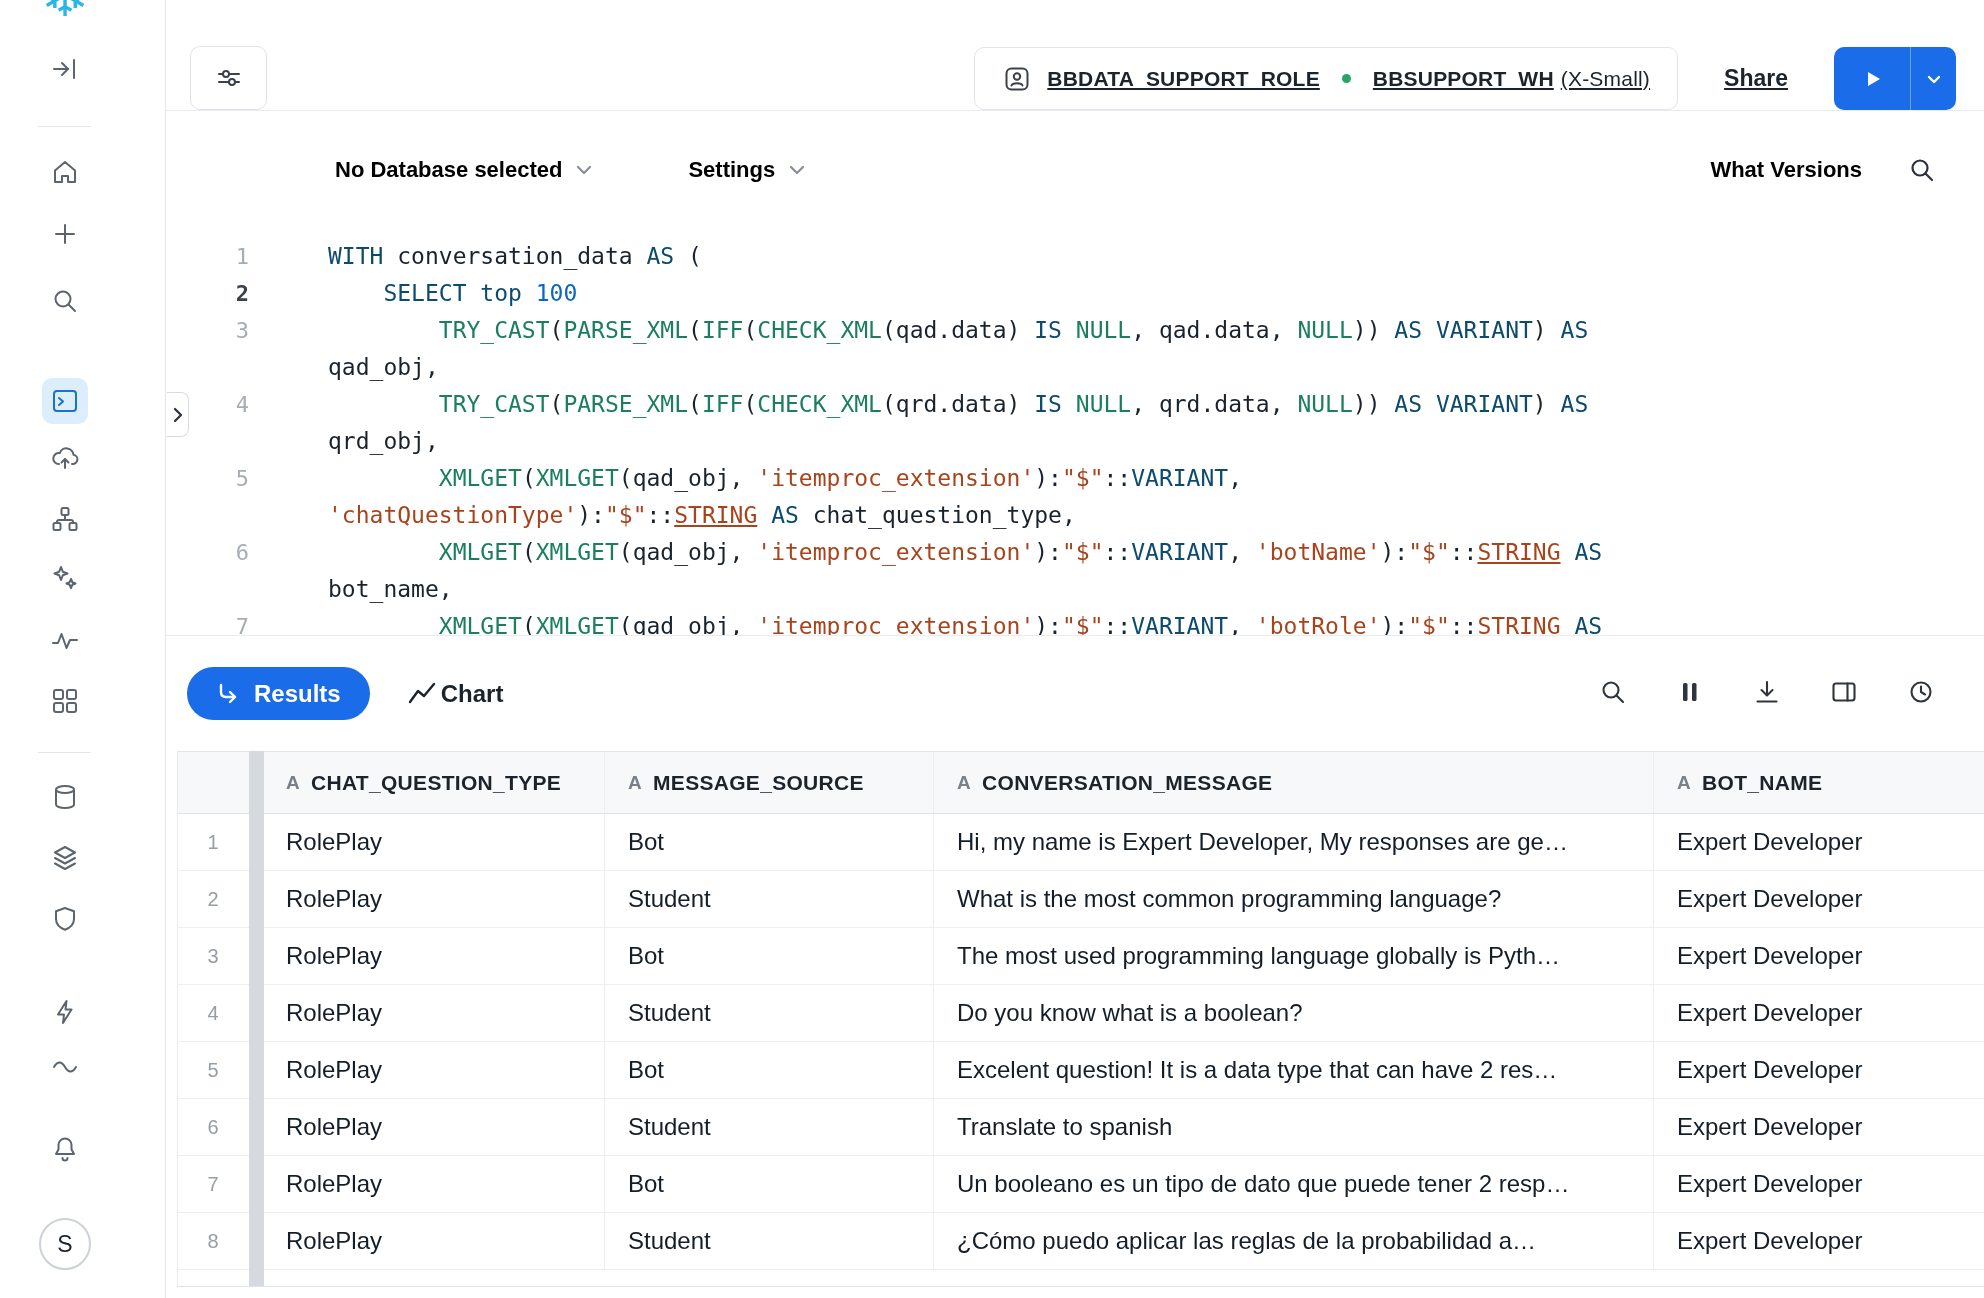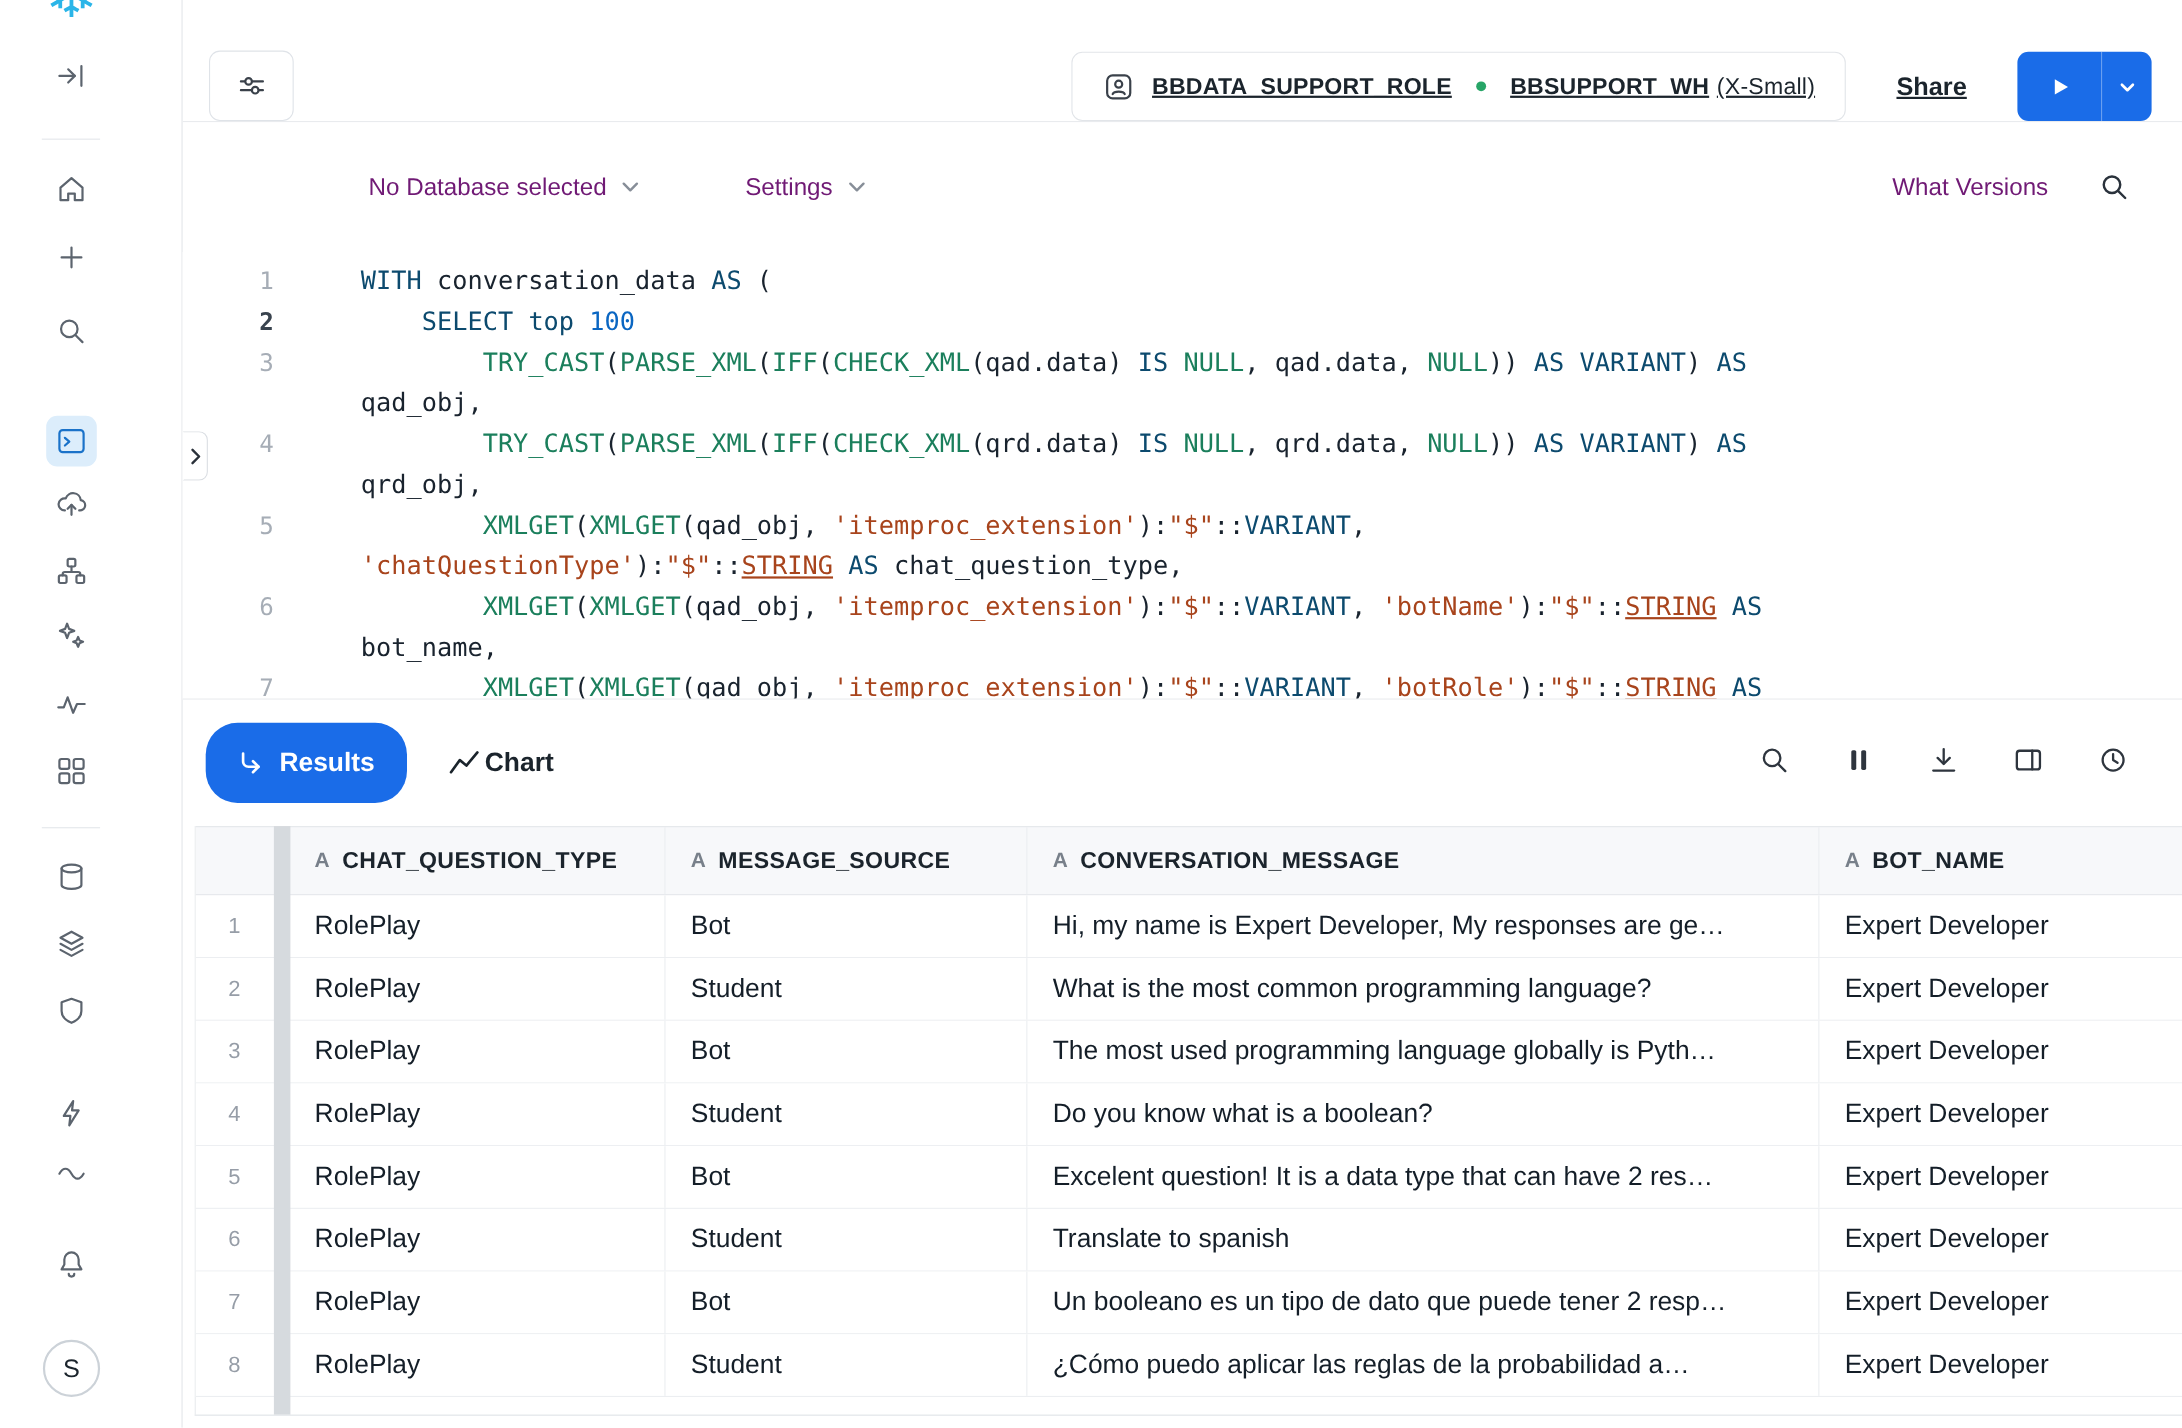--- a/index.html
+++ b/index.html
@@ -32,42 +32,42 @@
   .role-label, .wh-label { font-size: 21px; font-weight: 700; letter-spacing: .2px; color: #1b242c; white-space: nowrap; }
   .wh-size { font-size: 21px; font-weight: 400; color: #1b242c; margin-left: 7px; }
   .green-dot { width: 9px; height: 9px; border-radius: 50%; background: #27a567; margin: 0 7px; }
   .btn-share { height: 63px; margin-left: 20px; padding: 0 26px; background: #fff; border: none; font-family: inherit; font-size: 23px; font-weight: 700; color: #1b242c; display: flex; align-items: center; }
   .btn-run { width: 122px; height: 63px; margin-left: 20px; background: #1a6ce8; border-radius: 10px; display: flex; overflow: hidden; }
   .run-left { flex: 1; display: flex; align-items: center; justify-content: center; border-right: 1px solid rgba(255,255,255,.35); }
   .run-right { width: 45px; display: flex; align-items: center; justify-content: center; }
   .btn-run svg.chev { stroke: #fff; fill: none; stroke-width: 2.4; stroke-linecap: round; stroke-linejoin: round; }
 
   .toolbar2 { height: 118px; flex: none; display: flex; align-items: center; padding: 0 47px 0 169px; gap: 95px; }
-  .t2-item { display: flex; align-items: center; gap: 13px; font-size: 22px; font-weight: 400; color: #701a75; white-space: nowrap; }
+  .t2-item { display: flex; align-items: center; gap: 13px; font-size: 22px; font-weight: 700; color: #000000; white-space: nowrap; }
   .t2-item svg { stroke: #878e98; fill: none; stroke-width: 2.2; stroke-linecap: round; stroke-linejoin: round; }
   .t2-right { margin-left: auto; display: flex; align-items: center; gap: 45px; }
   .t2-right .search svg { stroke: #2a323c; }
 
   
   .editor { position: relative; height: 407px; flex: none; border-bottom: 1px solid #e9ebee; overflow: hidden; padding-top: 9px; background: #fff; }
   .code-line { display: flex; height: 37px; line-height: 37px; font-family: "DejaVu Sans Mono", "Liberation Mono", monospace; font-size: 23px; white-space: pre; }
   .ln { width: 83px; flex: none; text-align: right; color: #a6adb6; font-size: 22px; }
   .ln.active { color: #39434e; font-weight: 700; }
   .ct { padding-left: 79px; }
   .tk-kw  { color: #0c4a6e; }
   .tk-fn  { color: #1b7f5c; }
   .tk-lit { color: #1b7f5c; }
   .tk-num { color: #0a66c2; }
   .tk-str { color: #a8441c; }
   .tk-typ { color: #a8441c; text-decoration: underline; }
   .tk-pl  { color: #19232e; }
 
   
   .results-head { height: 115px; flex: none; display: flex; align-items: center; padding: 0 48px 0 21px; }
-  .results-pill { display: flex; align-items: center; gap: 12px; height: 73px; padding: 0 29px; border-radius: 29px; background: #1a6ce8; color: #fff; font-size: 24px; font-weight: 700; border: none; font-family: inherit; }
+  .results-pill { display: flex; align-items: center; gap: 12px; height: 53px; padding: 0 29px; border-radius: 29px; background: #1a6ce8; color: #fff; font-size: 24px; font-weight: 700; border: none; font-family: inherit; }
   .results-pill svg { stroke: #fff; fill: none; stroke-width: 2.4; stroke-linecap: round; stroke-linejoin: round; }
   .chart-tab { display: flex; align-items: center; gap: 3px; margin-left: 38px; font-size: 24px; font-weight: 600; color: #1b242c; background: none; border: none; font-family: inherit; justify-content: space-between; }
   .chart-tab svg { stroke: #1b242c; fill: none; stroke-width: 2.4; stroke-linecap: round; stroke-linejoin: round; }
   .results-icons { margin-left: auto; display: flex; align-items: center; gap: 47px; }
   .results-icons svg { stroke: #2e353e; fill: none; stroke-width: 2.1; stroke-linecap: round; stroke-linejoin: round; }
 
   
   .table-wrap { position: relative; margin-left: 11px; border-left: 1px solid #e9ebee; border-bottom: 1px solid #dfe3e7; padding-bottom: 16px; background: #fff; }
   .trow { display: flex; height: 57px; border-bottom: 1px solid #eceef1; background: #fff; }
   .trow.th-row { height: 63px; background: #f7f8fa; border-top: 1px solid #e4e7ea; border-bottom: 1px solid #e0e3e7; }

